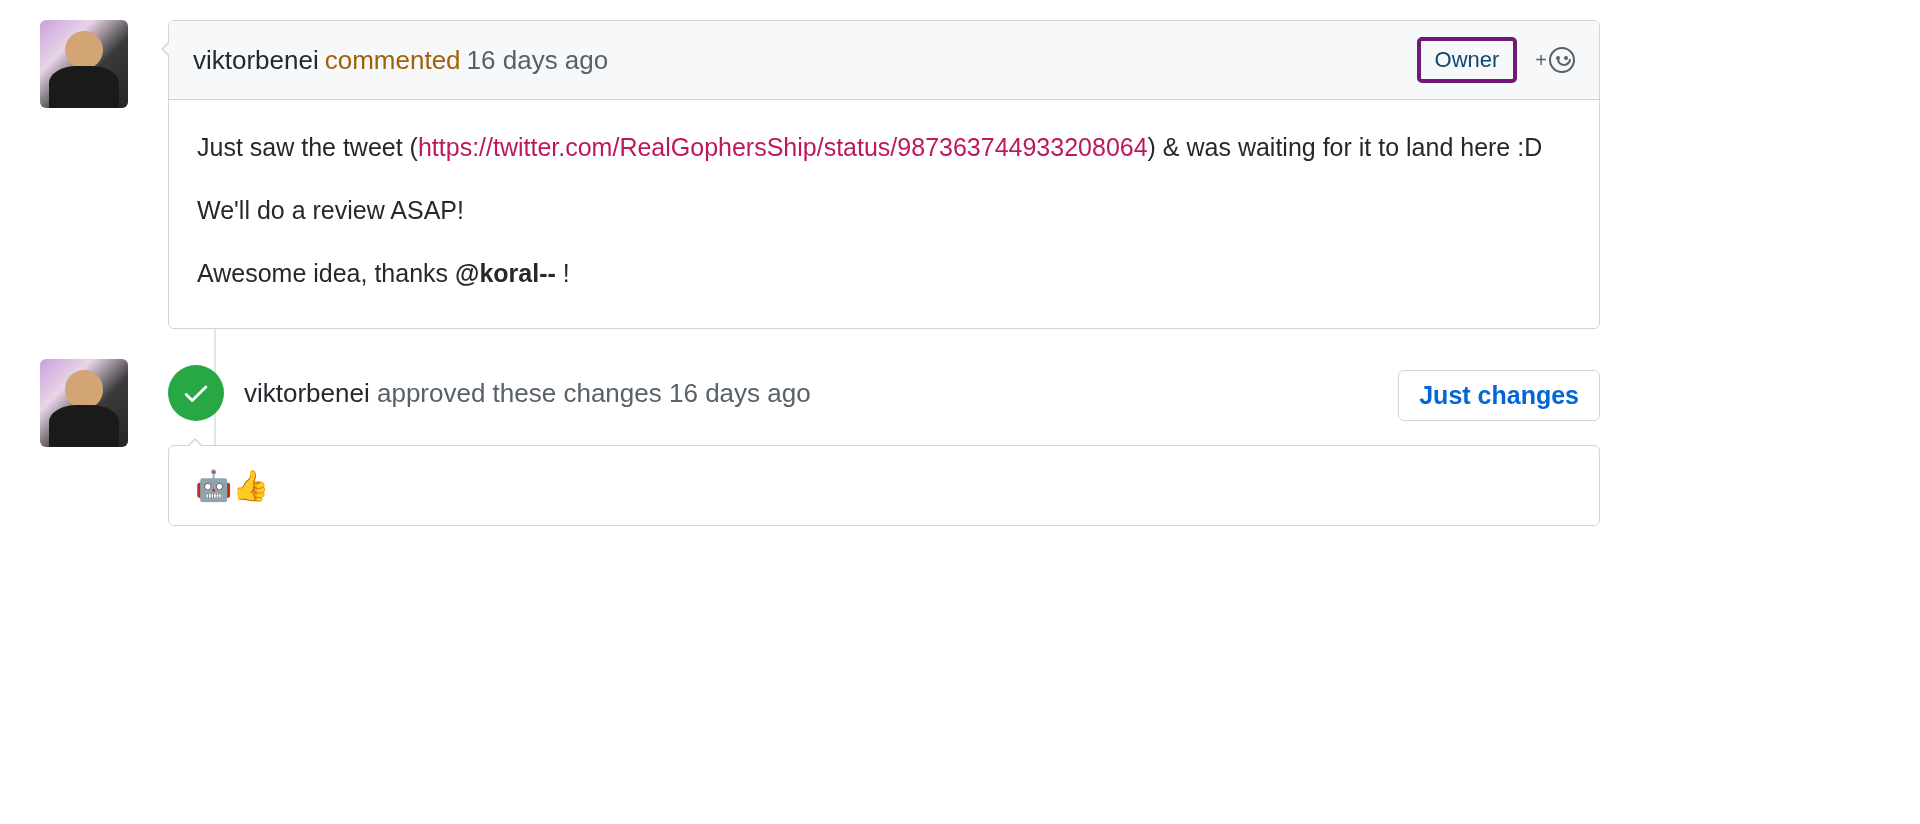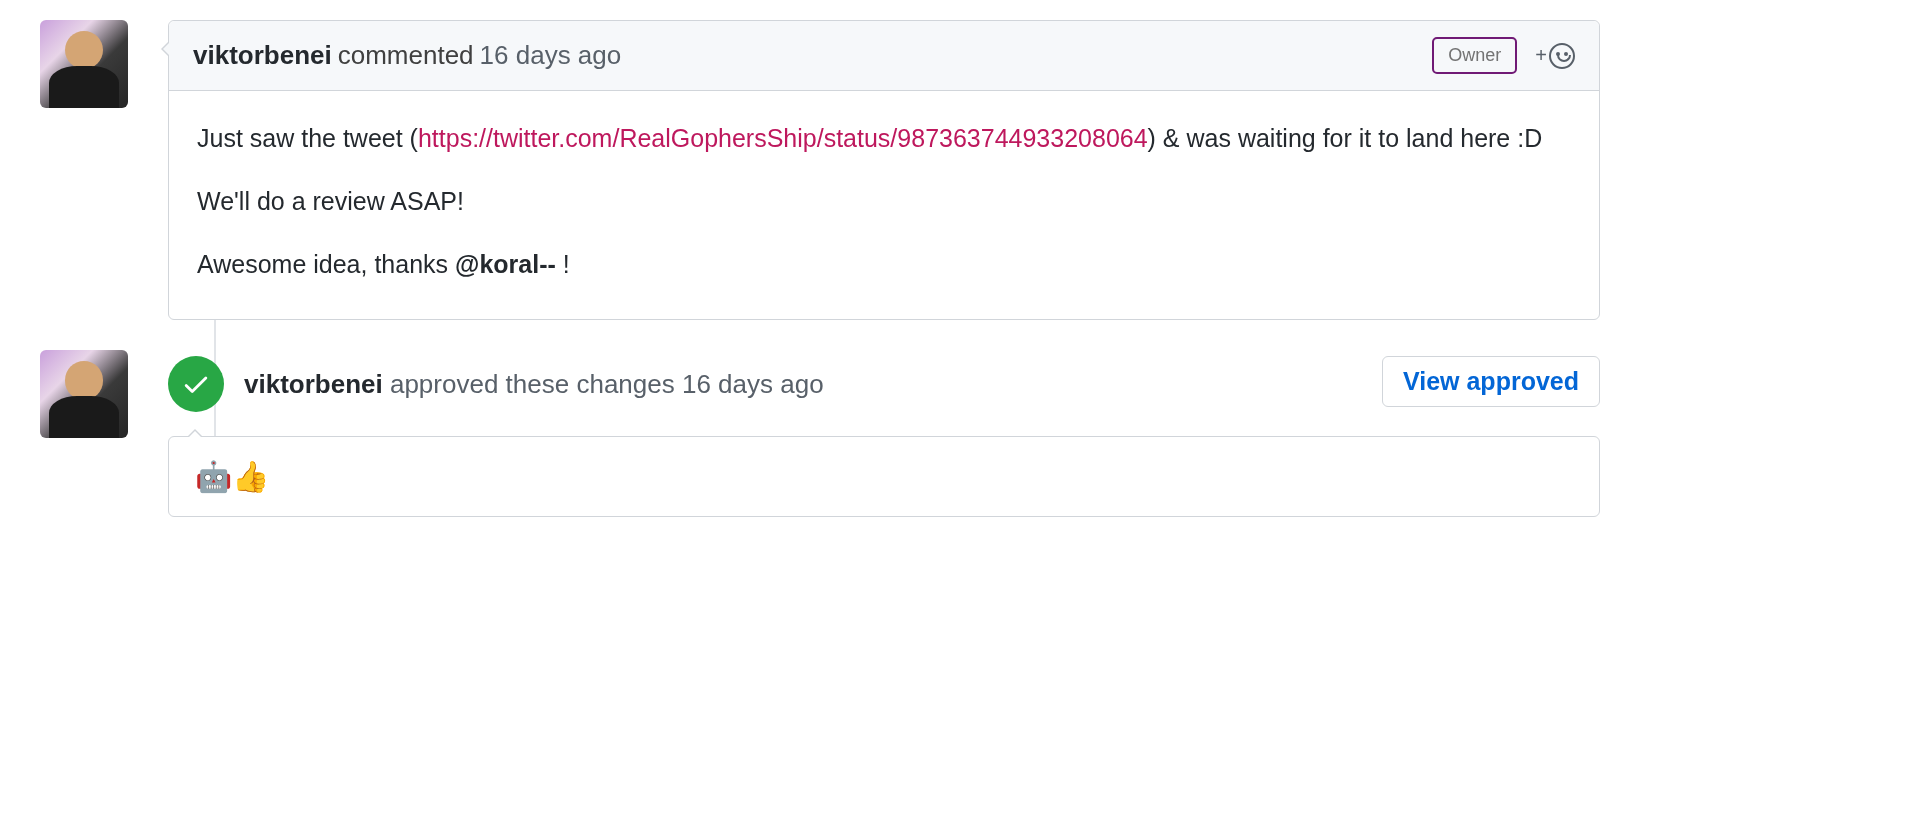--- a/index.html
+++ b/index.html
@@ -99,40 +99,40 @@
       justify-content: space-between;
       border-radius: 6px 6px 0 0;
     }
     .header-left {
       display: flex;
       align-items: baseline;
       gap: 6px;
       font-size: 26px;
     }
     .author {
-      font-weight: 700;
+      font-weight: 400;
       color: #24292e;
     }
     .action-text {
-      color: #404040;
+      color: #a16207;
     }
     .timestamp {
       color: #586069;
     }
     .header-right {
       display: flex;
       align-items: center;
       gap: 18px;
     }
     .badge {
-      border: 2px solid #701a75;
+      border: 4px solid #701a75;
       border-radius: 5px;
       padding: 6px 14px;
-      font-size: 18px;
-      color: #737373;
+      font-size: 22px;
+      color: #0c4a6e;
       background: transparent;
     }
     .reaction-add {
       display: flex;
       align-items: center;
       gap: 2px;
       color: #586069;
       font-size: 22px;
     }
     .reaction-add .plus {
@@ -196,21 +196,21 @@
       position: relative;
       display: flex;
       z-index: 1;
     }
     .review-content {
       flex: 1;
       margin-left: 40px;
     }
     .review-header {
       display: flex;
-      align-items: flex-start;
+      align-items: flex-end;
       justify-content: space-between;
       padding: 6px 0 24px;
     }
     .review-header-left {
       display: flex;
       align-items: center;
       gap: 20px;
     }
     .check-badge {
       width: 56px;
@@ -321,20 +321,20 @@
             <svg viewBox="0 0 16 16">
                 <path d="M13.78 4.22a.75.75 0 010 1.06l-7.25 7.25a.75.75 0 01-1.06 0L2.22 9.28a.75.75 0 011.06-1.06L6 10.94l6.72-6.72a.75.75 0 011.06 0z"></path>
               </svg>
           </div>
           <div class="review-text">
             <span class="author">viktorbenei</span>
             <span>approved these changes</span>
             <span>16 days ago</span>
           </div>
         </div>
-        <button class="view-changes-btn">View approved</button>
+        <button class="view-changes-btn">Just changes</button>
       </div>
       <div class="review-body">
         <span>🤖👍</span>
       </div>
     </div>
   </div>
 </div>
 
 </body></html>

